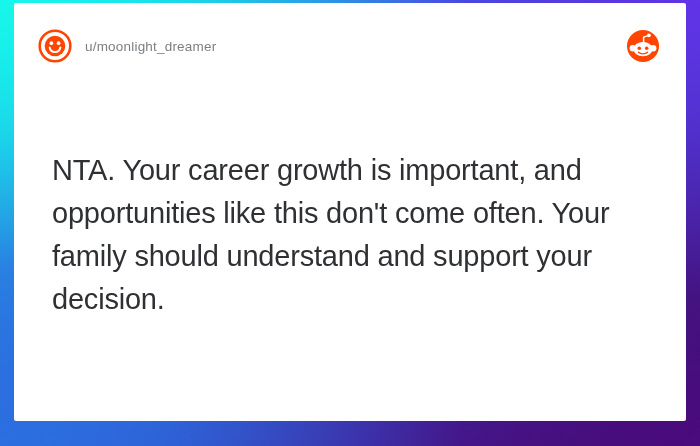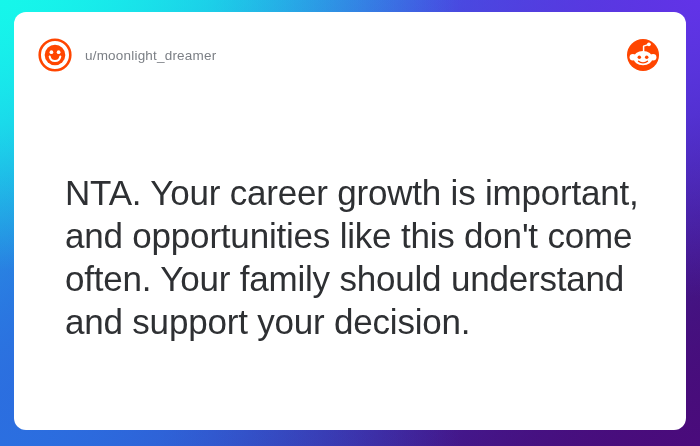--- a/index.html
+++ b/index.html
@@ -21,25 +21,25 @@
       radial-gradient(ellipse 120% 110% at 0% 0%,   #16F7EA 0%,  rgba(22,247,234,0) 55%),
       radial-gradient(ellipse 110% 120% at 0% 100%, #2B6FE0 0%,  rgba(43,111,224,0) 60%),
       radial-gradient(ellipse 120% 115% at 100% 0%, #6233E8 0%,  rgba(98,51,232,0) 58%),
       radial-gradient(ellipse 125% 120% at 100% 100%, #4A0B7C 0%, rgba(74,11,124,0) 62%),
       linear-gradient(135deg, #19D9F0 0%, #2F63DC 38%, #3B2FAF 70%, #3D0E6B 100%);
   }
 
   #card {
     position: absolute;
     left: 14px;
-    top: 12px;
+    top: 3px;
     width: 672px;
     height: 418px;
     background: #FFFFFF;
-    border-radius: 12px;
+    border-radius: 2px;
     box-sizing: border-box;
     overflow: hidden;
   }
 
   
   #card-header {
     position: absolute;
     left: 0;
     top: 0;
     right: 0;
@@ -77,23 +77,23 @@
 
   
   #card-body {
     position: absolute;
     left: 38px;
     top: 146px;
     width: 610px;
   }
 
   #post-text {
-    margin: 13px;
+    margin: 0;
     font-family: "Liberation Sans", sans-serif;
-    font-size: 35px;
+    font-size: 29px;
     line-height: 43px;
     font-weight: 400;
     letter-spacing: -0.2px;
     color: #2E3033;
     white-space: pre-line;
   }
 </style>
 </head>
 <body>
 

